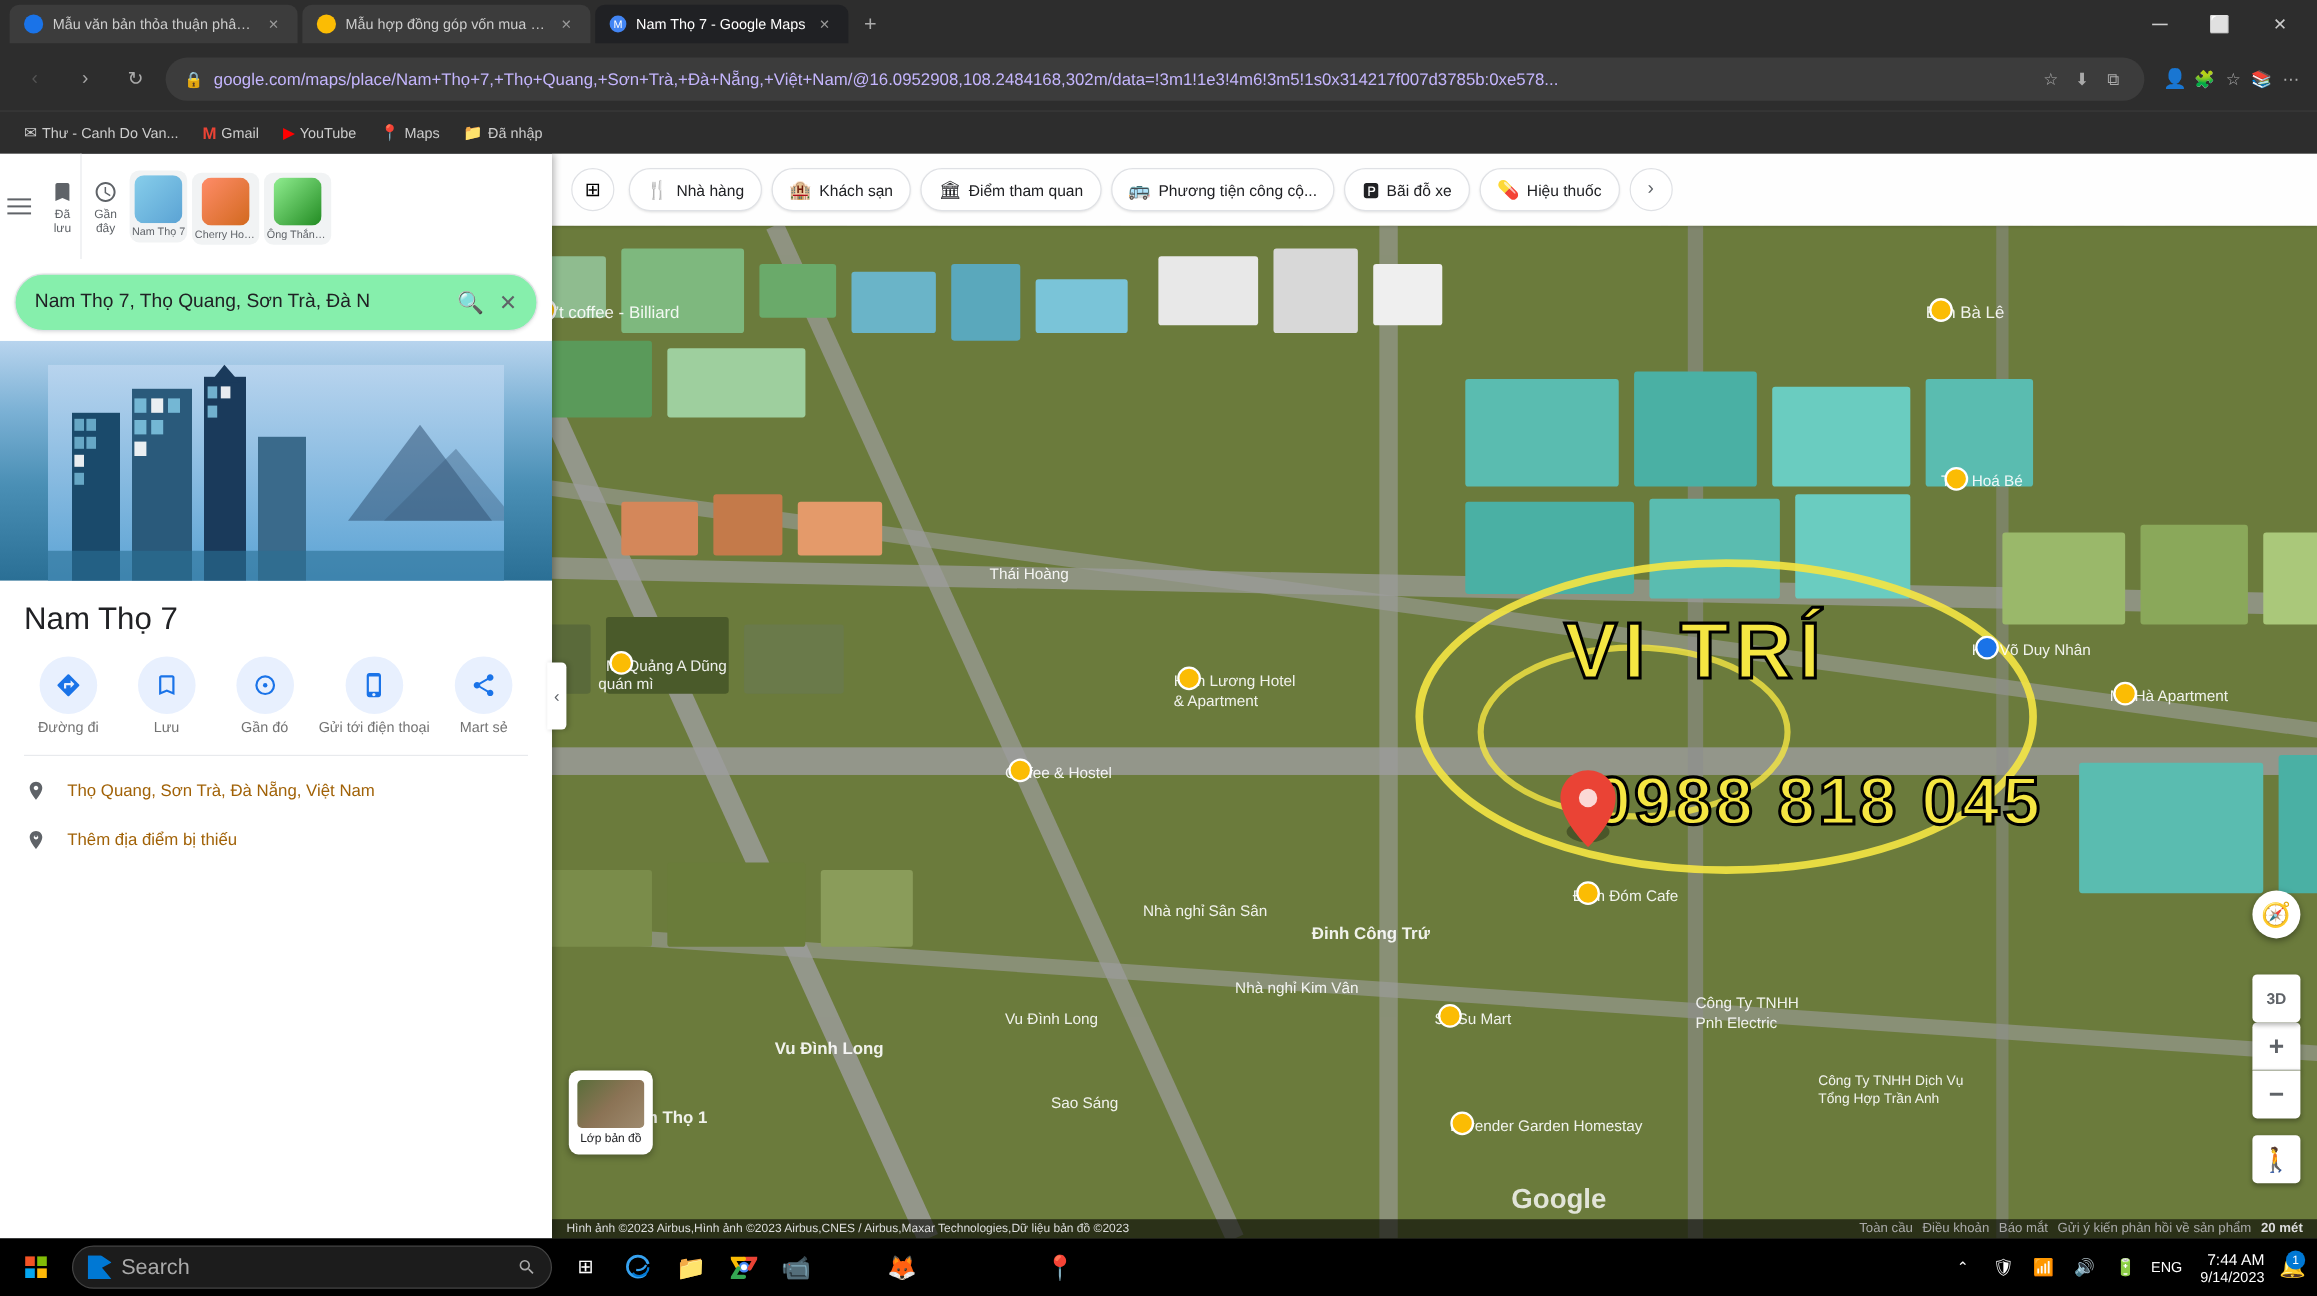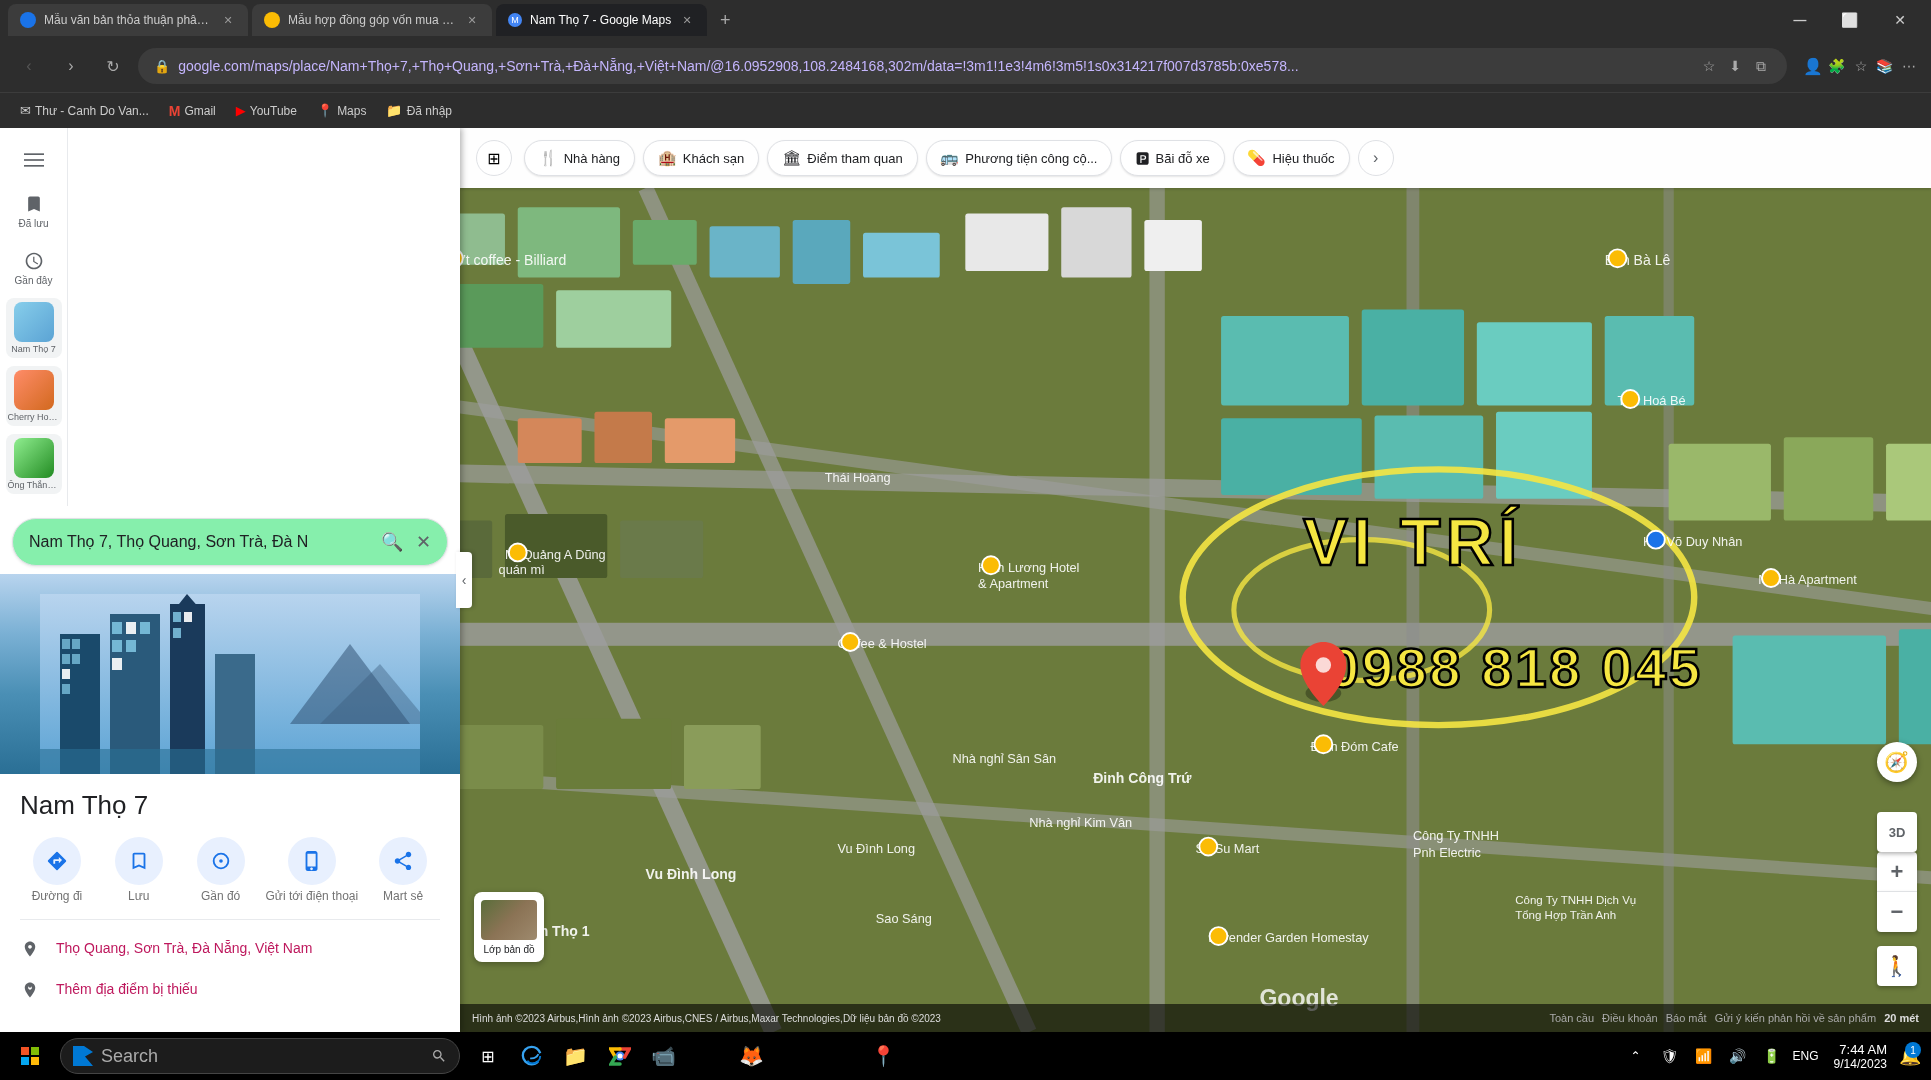--- a/index.html
+++ b/index.html
@@ -37,21 +37,21 @@
     .bookmark-item { display: flex; align-items: center; gap: 4px; padding: 4px 8px; border-radius: 4px; cursor: pointer; color: #ccc; font-size: 12px; }
     .bookmark-icon { font-size: 13px; }
 
     
     .content-area { flex: 1; display: flex; position: relative; overflow: hidden; }
 
     
     .left-panel { width: 460px; background: #fff; display: flex; flex-direction: column; position: relative; z-index: 10; box-shadow: 2px 0 6px rgba(0,0,0,0.3); }
 
     
-    .gmap-sidebar { width: 68px; background: #fff; display: flex; flex-direction: column; align-items: center; padding: 12px 0; gap: 4px; border-right: 1px solid #e8eaed; }
+    .gmap-sidebar { width: 68px; background: #fff; display: flex; flex-direction: row; align-items: center; padding: 12px 0; gap: 4px; border-right: 1px solid #e8eaed; }
     .sidebar-icon-item { width: 48px; display: flex; flex-direction: column; align-items: center; padding: 8px 4px; border-radius: 8px; cursor: pointer; gap: 2px; }
     .sidebar-icon-circle { width: 24px; height: 24px; display: flex; align-items: center; justify-content: center; }
     .sidebar-icon-label { font-size: 10px; color: #5f6368; text-align: center; }
 
     
     .search-panel { flex: 1; display: flex; flex-direction: column; }
 
     
     .search-bar-container { padding: 12px 12px 8px 12px; background: #fff; }
     .search-bar { display: flex; align-items: center; background: #86efac; border: 1px solid #dfe1e5; border-radius: 24px; height: 48px; padding: 0 16px; gap: 12px; box-shadow: 0 1px 3px rgba(0,0,0,0.1); }
@@ -70,21 +70,21 @@
     .action-buttons { display: flex; gap: 8px; margin-bottom: 16px; }
     .action-btn { display: flex; flex-direction: column; align-items: center; gap: 4px; cursor: pointer; flex: 1; }
     .action-btn-circle { width: 48px; height: 48px; border-radius: 50%; background: #e8f0fe; display: flex; align-items: center; justify-content: center; }
     .action-btn-circle svg { width: 22px; height: 22px; }
     .action-btn-label { font-size: 12px; color: #737373; text-align: right; white-space: nowrap; }
 
     
     .info-list { border-top: 1px solid #e8eaed; padding-top: 8px; }
     .info-item { display: flex; align-items: flex-start; padding: 10px 0; gap: 16px; cursor: pointer; }
     .info-icon { width: 20px; height: 20px; display: flex; align-items: center; justify-content: center; flex-shrink: 0; margin-top: 1px; }
-    .info-text { font-size: 14px; color: #be185d; line-height: 1.5; }
+    .info-text { font-size: 14px; color: #a16207; line-height: 1.5; }
 
     
     .map-area { flex: 1; position: relative; background: #e5e3df; overflow: hidden; }
 
     
     .filter-bar { position: absolute; top: 0; left: 0; right: 0; height: 60px; background: rgba(255,255,255,0.95); display: flex; align-items: center; padding: 0 16px; gap: 8px; z-index: 5; box-shadow: 0 1px 3px rgba(0,0,0,0.2); overflow: hidden; }
     .filter-chip { height: 36px; background: #fff; border: 1px solid #dfe1e5; border-radius: 18px; padding: 0 14px; display: flex; align-items: center; gap: 6px; font-size: 13px; color: #202124; cursor: pointer; white-space: nowrap; box-shadow: 0 1px 2px rgba(0,0,0,0.1); }
     .filter-chip-icon { font-size: 15px; }
     .filter-more { width: 36px; height: 36px; background: #fff; border: 1px solid #dfe1e5; border-radius: 50%; display: flex; align-items: center; justify-content: center; cursor: pointer; font-size: 16px; color: #5f6368; }
 
@@ -546,21 +546,21 @@
 
         <div style="position:absolute; left:14px; bottom:70px; z-index:10;">
           <div style="width:70px; height:70px; background:#fff; border-radius:8px; box-shadow:0 2px 6px rgba(0,0,0,0.3); display:flex; flex-direction:column; align-items:center; justify-content:center; cursor:pointer; overflow:hidden; gap:4px;">
             <div style="width:56px; height:40px; border-radius:4px; background:#8b7355; overflow:hidden;">
               <div style="width:100%; height:100%; background:linear-gradient(135deg,#5a6e3a 0%,#8b7355 50%,#9e8a6e 100%);"></div>
             </div>
             <span style="font-size:10px; color:#202124; white-space:nowrap;">Lớp bản đồ</span>
           </div>
         </div>
 
-        <div style="position:absolute; bottom:0; left:0; right:0; height:28px; background:rgba(0,0,0,0.6); display:flex; align-items:center; padding:0 12px; gap:12px; z-index:10;">
+        <div style="position:absolute; bottom:0; left:0; right:0; height:16px; background:rgba(0,0,0,0.6); display:flex; align-items:center; padding:0 12px; gap:12px; z-index:10;">
           <span style="font-size:10px; color:#ddd; flex:1;">Hình ảnh ©2023 Airbus,Hình ảnh ©2023 Airbus,CNES / Airbus,Maxar Technologies,Dữ liệu bản đồ ©2023</span>
           <div style="display:flex; gap:8px; align-items:center; margin-left:auto;">
             <span style="font-size:11px; color:#aaa; cursor:pointer;">Toàn cầu</span>
             <span style="font-size:11px; color:#aaa; cursor:pointer;">Điều khoản</span>
             <span style="font-size:11px; color:#aaa; cursor:pointer;">Báo mắt</span>
             <span style="font-size:11px; color:#aaa; cursor:pointer;">Gửi ý kiến phản hồi về sản phẩm</span>
             <span style="font-size:11px; color:#ddd; font-weight:bold;">20 mét</span>
           </div>
         </div>
       </div>

